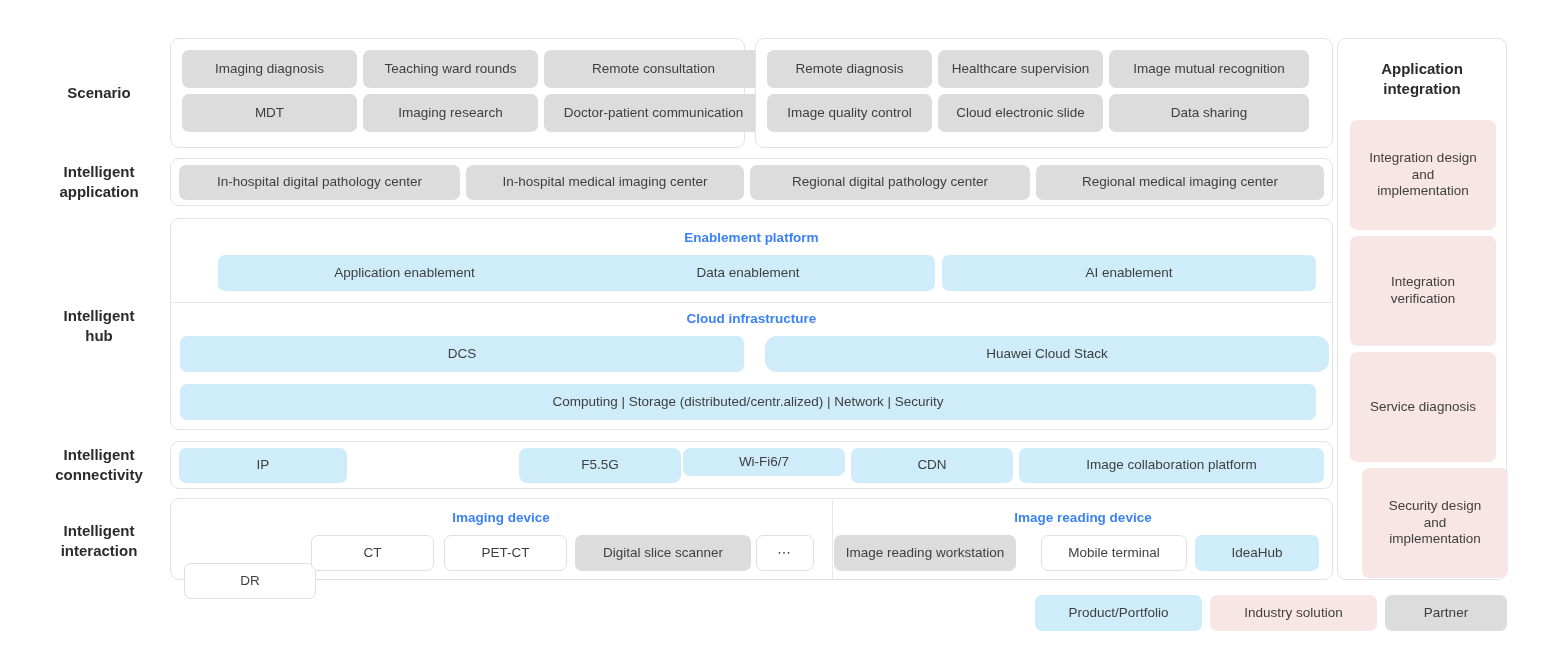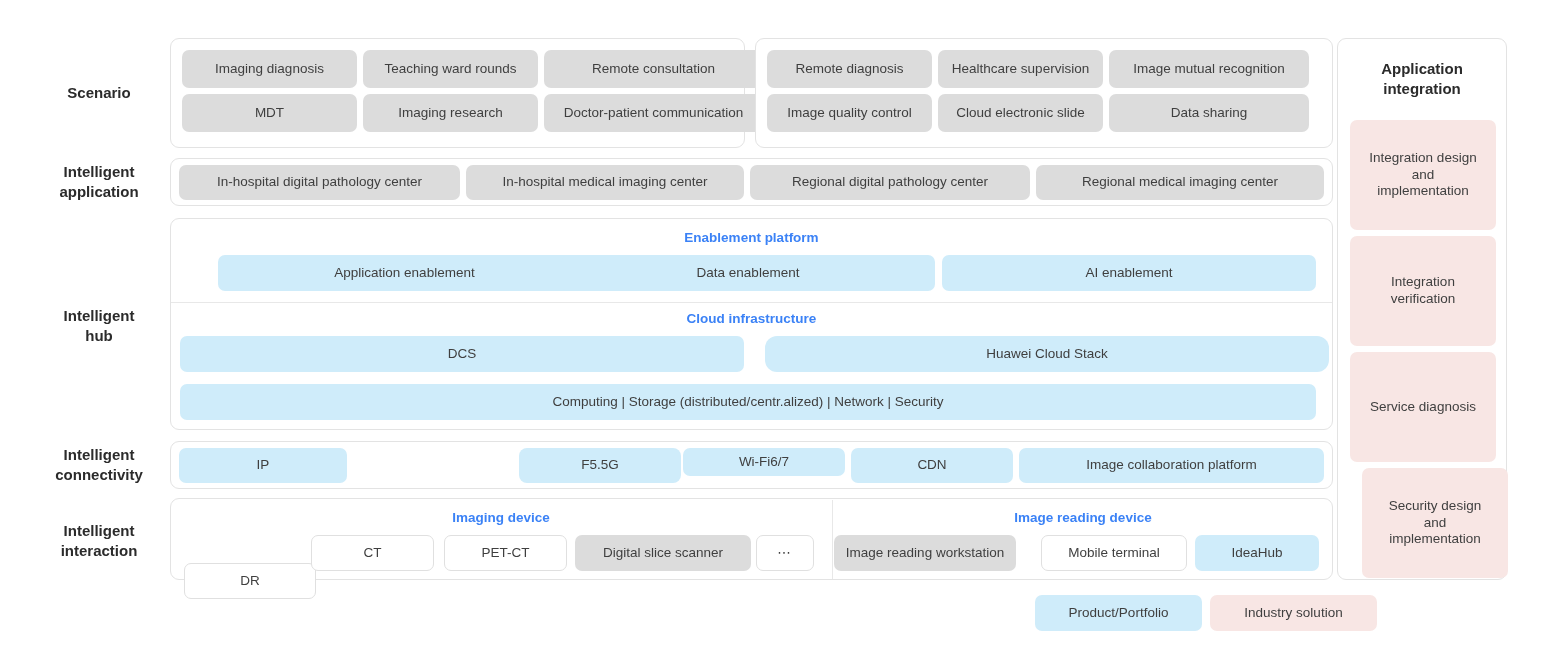--- a/index.html
+++ b/index.html
@@ -166,14 +166,15 @@
   <div class="panel" style="left:1337px;top:38px;width:170px;height:542px;">
     <div class="right-title">Application<br>integration</div>
     <div class="chip pink" style="position:absolute;left:12px;top:81px;width:146px;height:110px;">Integration design<br>and<br>implementation</div>
     <div class="chip pink" style="position:absolute;left:12px;top:197px;width:146px;height:110px;">Integration<br>verification</div>
     <div class="chip pink" style="position:absolute;left:12px;top:313px;width:146px;height:110px;">Service diagnosis</div>
     <div class="chip pink" style="position:absolute;left:12px;top:429px;width:146px;height:110px;margin-left:12px;">Security design<br>and<br>implementation</div>
   </div>
 
   <div class="chip blue" style="position:absolute;left:1035px;top:595px;width:167px;height:36px;">Product/Portfolio</div>
   <div class="chip pink" style="position:absolute;left:1210px;top:595px;width:167px;height:36px;">Industry solution</div>
+  <div class="chip gray" style="position:absolute;left:1385px;top:595px;width:122px;height:36px;">Partner</div>
 
 </div>
 
 </body></html>

